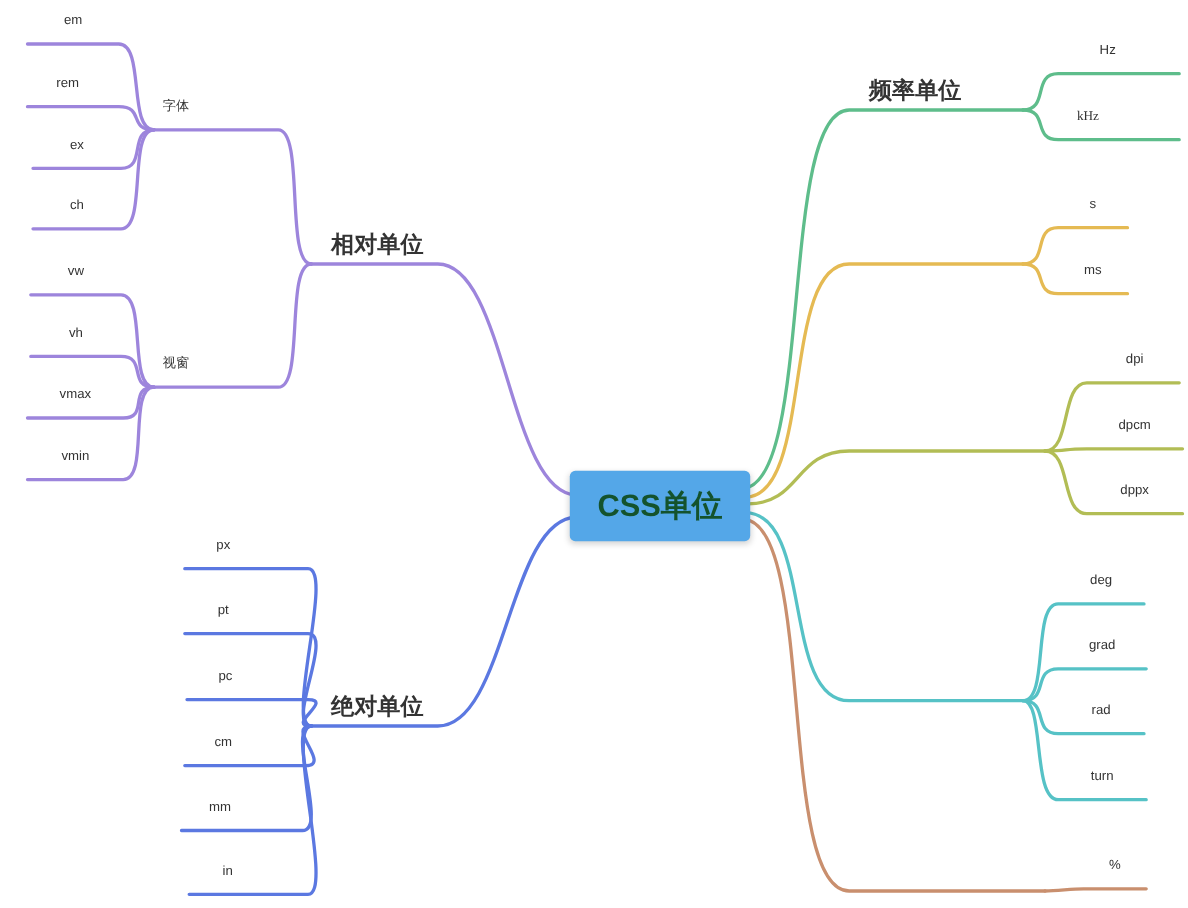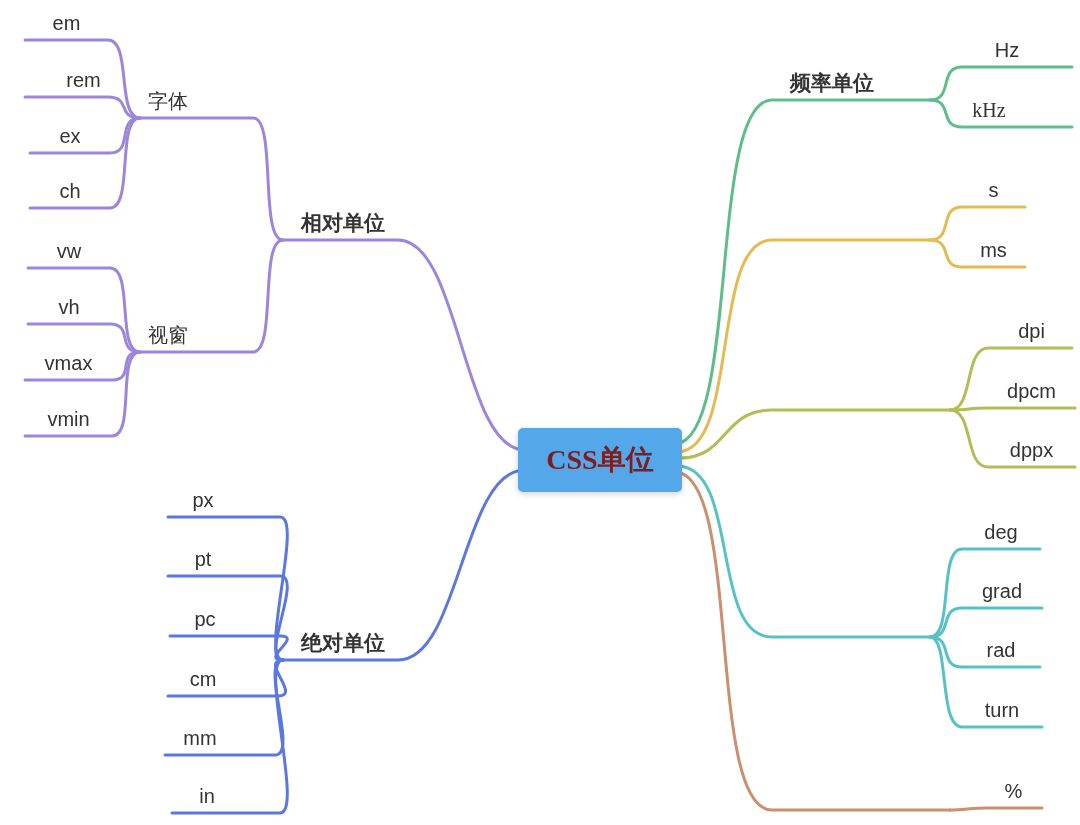--- a/index.html
+++ b/index.html
@@ -1,21 +1,21 @@
 <!DOCTYPE html>
 <html><head>
 <meta charset="utf-8">
 <style>
   * { margin:0; padding:0; box-sizing:border-box; }
   html, body { width:1080px; height:825px; background:#ffffff; overflow:hidden; }
   body { font-family:"Liberation Sans","DejaVu Sans",sans-serif; }
   .stage { position:relative; width:1080px; height:825px; background:#ffffff; }
   svg.edges { position:absolute; left:0; top:0; }
   .label {
-    position:absolute; color:#333333; font-size:20px; line-height:1.25;
+    position:absolute; color:#333333; font-size:12px; line-height:1.25;
     text-align:center; white-space:nowrap; cursor:default;
   }
   .mid { text-align:left; padding-left:8px; font-weight:500; }
   .branch { font-size:21px; font-weight:600; text-align:left; padding-left:18px; }
   .root {
     position:absolute; left:518px; top:428px; width:164px; height:64px;
     display:flex; align-items:center; justify-content:center;
     font-size:28px; font-weight:600; border-radius:5px;
     box-shadow:0 2px 6px rgba(0,0,0,0.18);
   }
@@ -78,21 +78,21 @@
       <path d="M 930 637 C 950 637 938 727 962 727 L 1042 727"></path>
     </g>
 
     <g fill="none" stroke-width="3" stroke-linecap="round" stroke="#c98f6e">
       <path d="M 676 472 C 742 476 706 810 772 810 L 950 810"></path>
       <path d="M 950 810 C 962 810 973 808 985 808 L 1042 808"></path>
     </g>
   </svg>
 
   <div class="label" style="left:25px; top:11px; width:83px;">em</div>
-  <div class="label" style="left:42px; top:68px; width:83px;">rem</div>
+  <div class="label" style="left:20px; top:68px; width:83px;">rem</div>
   <div class="label" style="left:30px; top:124px; width:80px;">ex</div>
   <div class="label" style="left:30px; top:179px; width:80px;">ch</div>
   <div class="label mid" style="left:140px; top:89px; width:113px;">字体</div>
   <div class="label mid" style="left:140px; top:323px; width:113px;">视窗</div>
   <div class="label" style="left:28px; top:239px; width:82px;">vw</div>
   <div class="label" style="left:28px; top:295px; width:82px;">vh</div>
   <div class="label" style="left:25px; top:351px; width:87px;">vmax</div>
   <div class="label" style="left:25px; top:407px; width:87px;">vmin</div>
   <div class="label branch" style="left:283px; top:210px; width:115px;">相对单位</div>
 
@@ -115,15 +115,15 @@
   <div class="label" style="left:988px; top:379px; width:87px;">dpcm</div>
   <div class="label" style="left:988px; top:438px; width:87px;">dppx</div>
 
   <div class="label" style="left:962px; top:520px; width:78px;">deg</div>
   <div class="label" style="left:962px; top:579px; width:80px;">grad</div>
   <div class="label" style="left:962px; top:638px; width:78px;">rad</div>
   <div class="label" style="left:962px; top:698px; width:80px;">turn</div>
 
   <div class="label" style="left:985px; top:779px; width:57px;">%</div>
 
-  <div class="root" style="background-color: rgb(84, 167, 232); color: #7f1d1d; font-family: Liberation Serif, serif;">CSS单位</div>
+  <div class="root" style="background-color: rgb(84, 167, 232); color: #14532d;">CSS单位</div>
 
 </div>
 
 </body></html>

